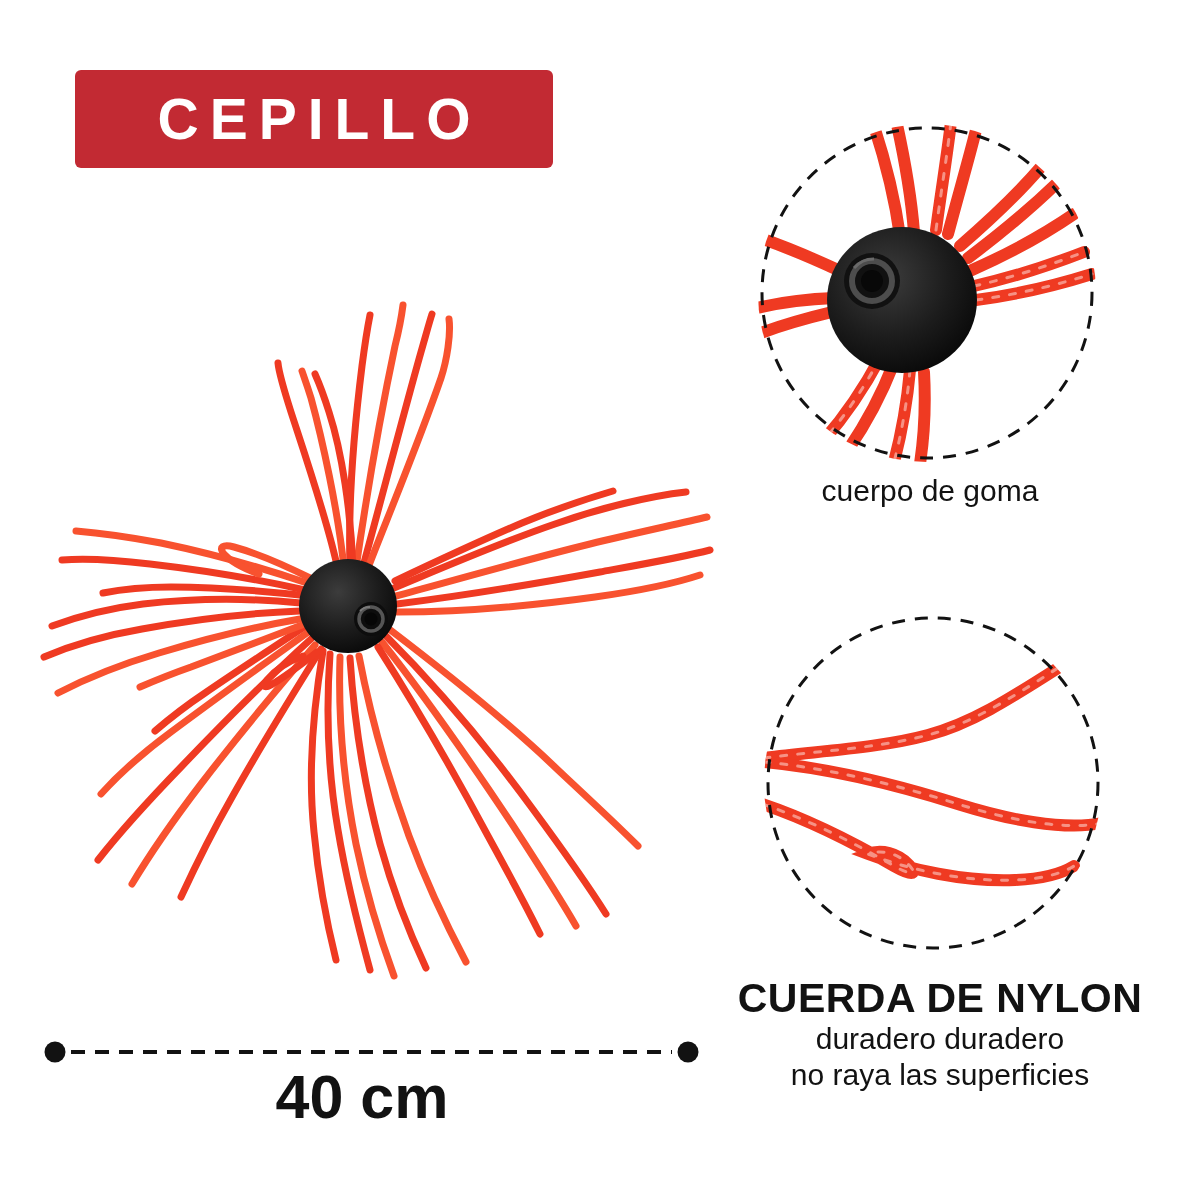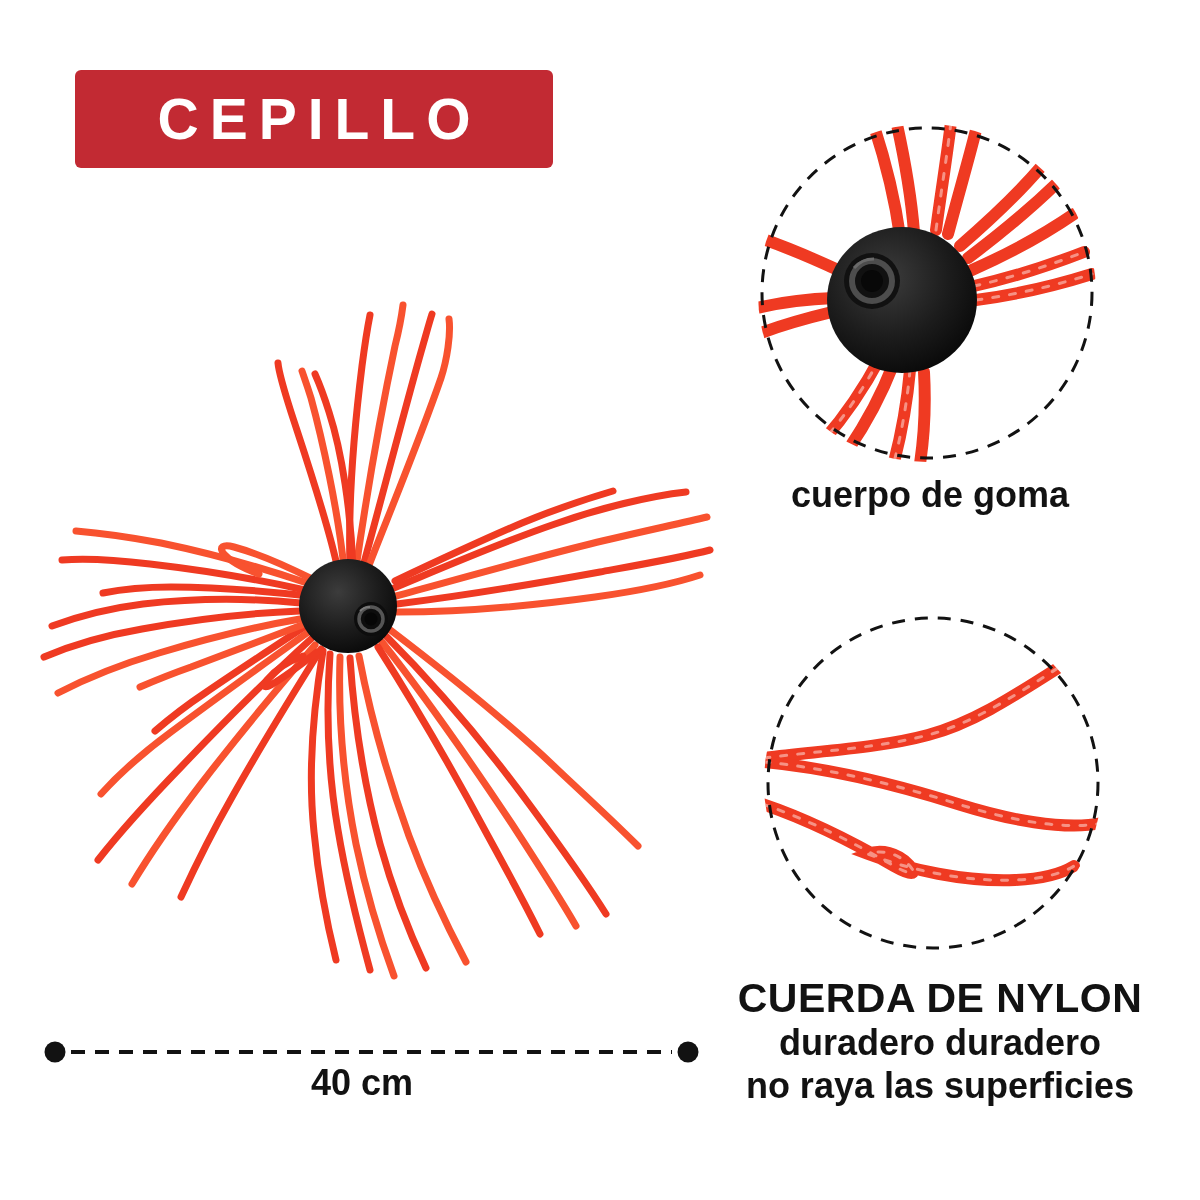--- a/index.html
+++ b/index.html
@@ -31,27 +31,27 @@
   .cord{fill:none;stroke:var(--strand,#ef3a22);stroke-width:7;stroke-linecap:round;}
   .cord.alt{stroke:var(--strand-light,#f8522f);}
   .cordZ{fill:none;stroke:var(--strand,#ef3a22);stroke-width:12;stroke-linecap:round;}
   .tex{fill:none;stroke:var(--strand-highlight,#ffffff);stroke-width:3;opacity:.45;
        stroke-dasharray:6 11;stroke-linecap:round;}
   .dashring{fill:none;stroke:var(--ink,#121212);stroke-width:3;stroke-dasharray:13 10;}
 
   
   .callout-text{position:absolute;text-align:center;}
   .callout-title{font-size:41px;font-weight:bold;letter-spacing:.5px;line-height:1.1;}
-  .callout-line{font-size:36px;font-weight:700;line-height:1.2;}
+  .callout-line{font-size:30px;font-weight:400;line-height:1.2;}
   .callout-text .callout-line:first-of-type{margin-top:5px;}
 
   
   .measure-label{
     left:232px;top:1062px;width:260px;
-    text-align:center;font-size:36px;font-weight:bold;
+    text-align:center;font-size:61px;font-weight:bold;
   }
 </style>
 </head>
 <body>
 
 <div class="abs badge">
   <span>CEPILLO</span>
 </div>
 
 <svg class="abs" style="left:10px;top:270px" width="720" height="720" viewBox="0 0 720 720">

